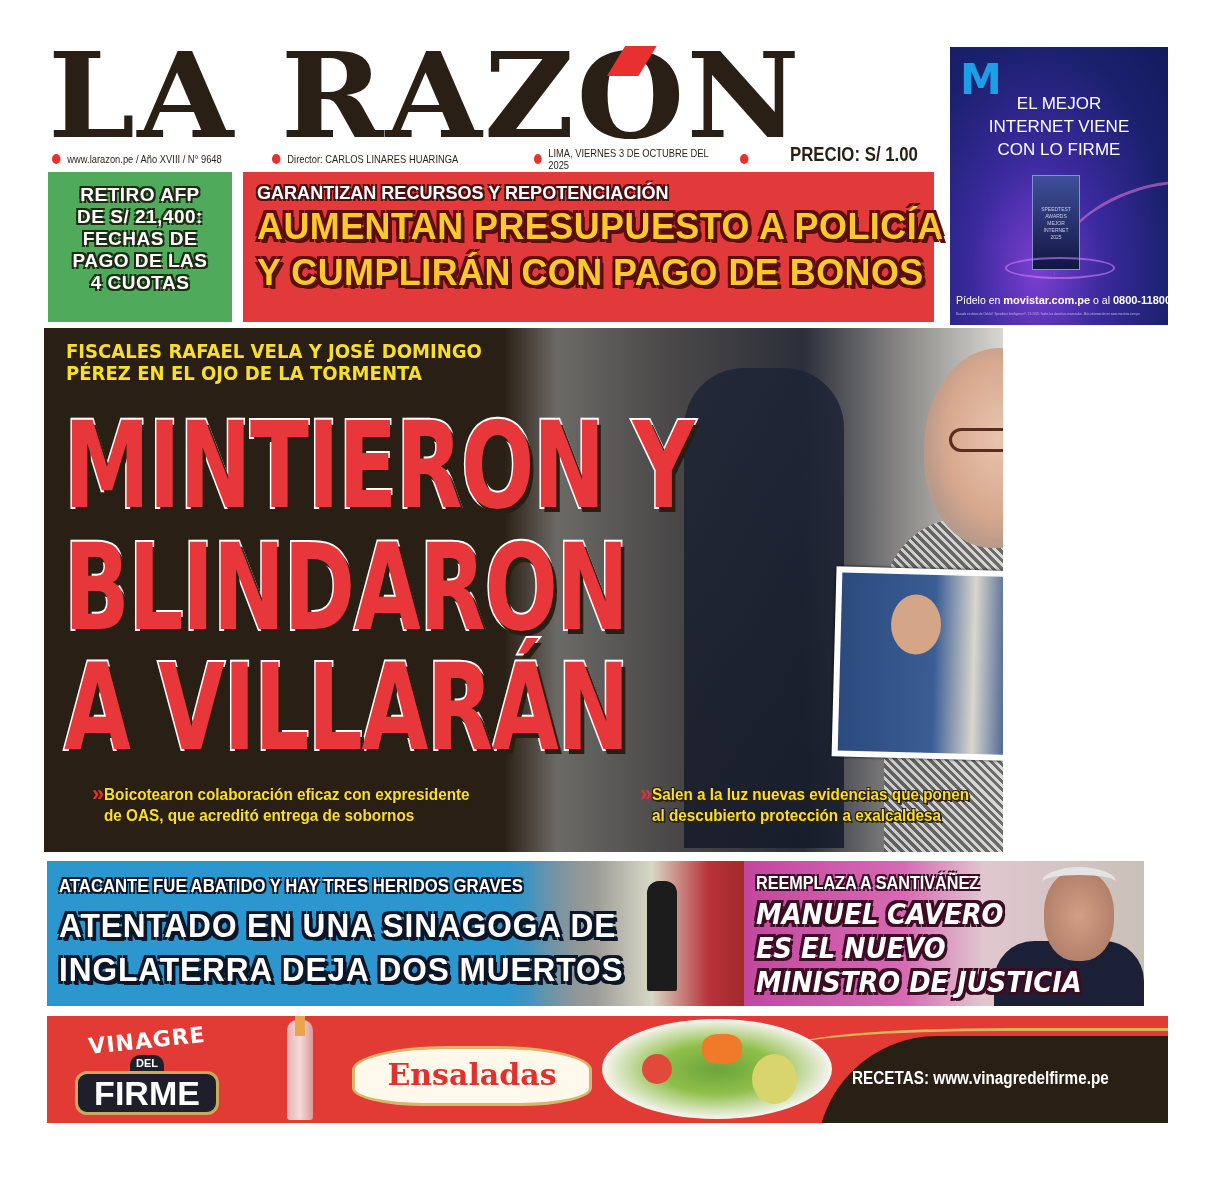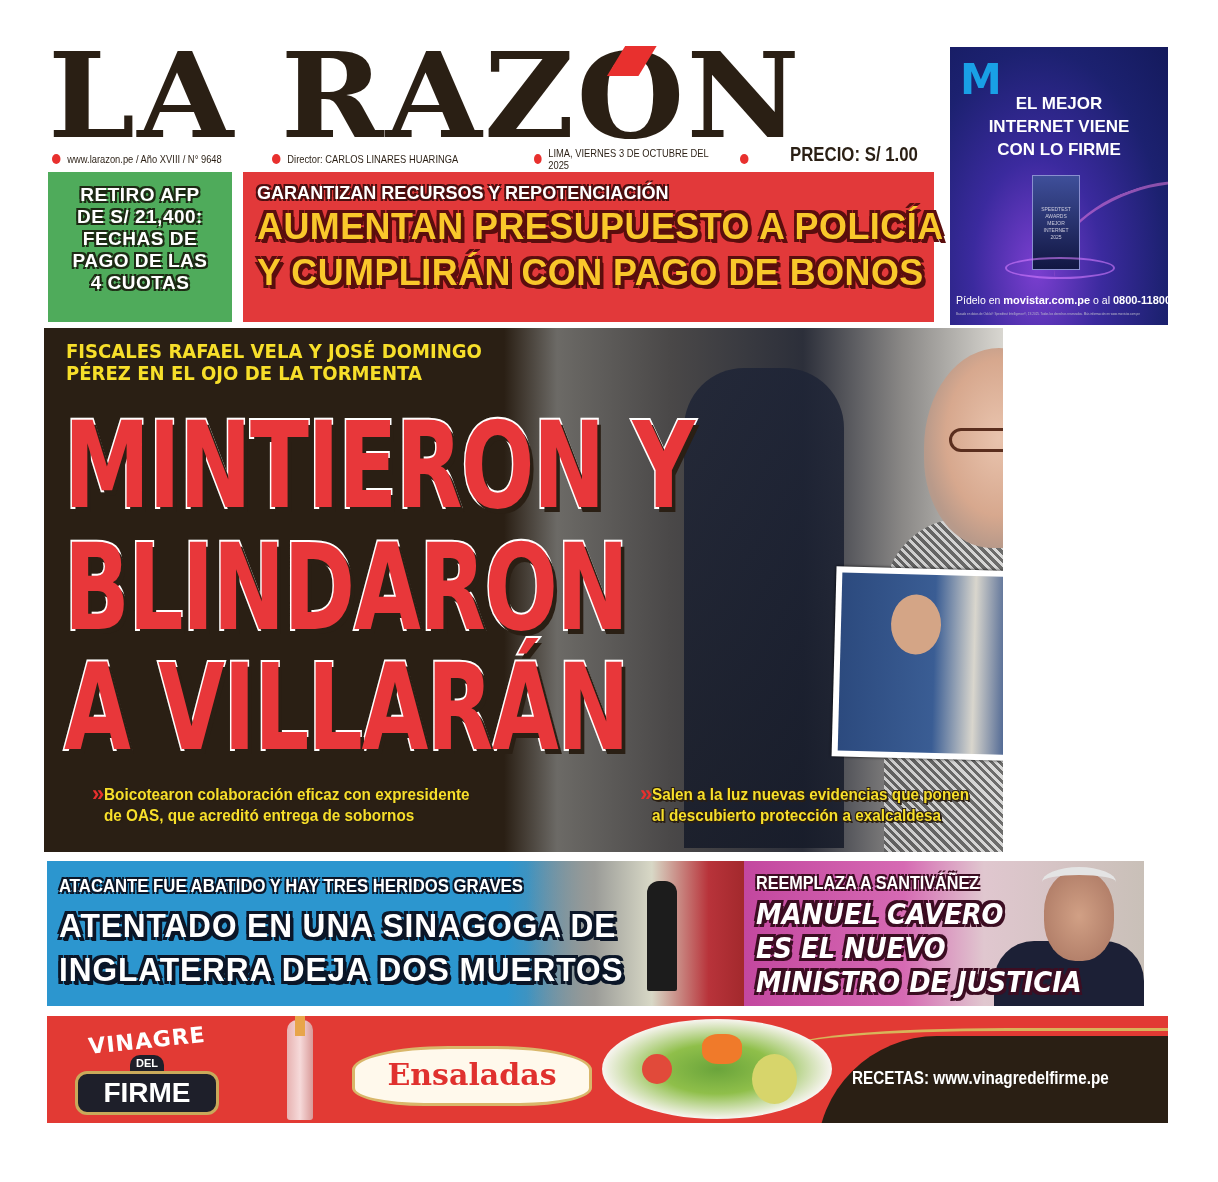--- a/index.html
+++ b/index.html
@@ -9,21 +9,21 @@
 #masthead{left:48px;top:42px;width:885px;height:108px;font-family:"DejaVu Serif","Liberation Serif",serif;font-weight:bold;font-size:118px;line-height:108px;color:#2a1f14;letter-spacing:2px;transform:scaleX(1.05);transform-origin:left;white-space:nowrap}
 #masthead .acc{position:relative;display:inline-block}
 #masthead .acc-mark{position:absolute;left:38px;top:4px;width:30px;height:30px;background:#e8302e;transform:skewX(-30deg)}
 #infobar{left:52px;top:149px;width:880px;height:20px;display:flex;align-items:center;font-size:11px;color:#2a1f14;font-family:Liberation Sans, sans-serif}
 .dot{width:10px;height:10px;border-radius:50%;background:#e8302e;display:inline-block;margin-right:8px}
 .info-item{display:flex;align-items:center;transform:scaleX(.85);transform-origin:left}
 #price{left:790px;top:142px;font-size:21px;font-weight:bold;color:#2a1f14;transform:scaleX(.8);transform-origin:left;white-space:nowrap}
 
 #ad-movistar{left:950px;top:47px;width:218px;height:278px;background:radial-gradient(ellipse at 40% 80%,#7b3fd0 0%,#3b2a9e 35%,#1c2170 70%,#141a5c 100%);overflow:hidden;color:#fff;text-align:center}
 #ad-movistar .logo{position:absolute;left:10px;top:12px;font-size:42px;font-weight:bold;color:#19a0e6;font-family:"DejaVu Sans",sans-serif;line-height:1}
-#ad-movistar .headline{position:absolute;left:0;top:45px;width:100%;font-weight:bold;font-size:17px;line-height:23px}
+#ad-movistar .headline{position:absolute;left:0;top:45px;width:100%;font-weight:normal;font-size:17px;line-height:23px}
 #ad-movistar .award{position:absolute;left:82px;top:128px;width:48px;height:95px;background:linear-gradient(#3f4f9a,#111642);border:1px solid #8a8fd0;font-size:5px;line-height:7px;padding-top:30px;color:#ccd}
 #ad-movistar .ring{position:absolute;left:55px;top:210px;width:110px;height:22px;border:2px solid #d37bff;border-radius:50%;opacity:.6}
 #ad-movistar .swirl{position:absolute;left:100px;top:140px;width:200px;height:120px;border-top:3px solid rgba(230,120,220,.55);border-radius:50%;transform:rotate(-20deg)}
 #ad-movistar .cta{position:absolute;left:6px;top:247px;width:210px;font-size:10.5px;text-align:center;white-space:nowrap}
 #ad-movistar .cta b{font-size:11px}
 #ad-movistar .fine{position:absolute;left:6px;top:265px;font-size:3px;color:#bbc;white-space:nowrap}
 
 #afp-box{left:48px;top:172px;width:184px;height:150px;background:#4fab5b;color:#fff;font-weight:bold;font-size:19px;line-height:22px;text-align:center;padding-top:12px;font-family:"Liberation Sans",sans-serif;text-shadow:-2px -2px 0 #1d2a14,2px -2px 0 #1d2a14,-2px 2px 0 #1d2a14,2px 2px 0 #1d2a14;letter-spacing:.5px}
 
 #police-box{left:243px;top:172px;width:691px;height:150px;background:#e2393a;padding:10px 0 0 14px}
@@ -57,21 +57,21 @@
 #minister .hair{position:absolute;left:298px;top:6px;width:74px;height:30px;border-top:8px solid #e4e4e4;border-radius:50% 50% 0 0}
 #min-kicker{position:absolute;left:12px;top:12px;font-weight:bold;color:#fff;font-size:18px;white-space:nowrap;text-shadow:-2px -2px 0 #3c0d22,2px -2px 0 #3c0d22,-2px 2px 0 #3c0d22,2px 2px 0 #3c0d22;transform:scaleX(.9);transform-origin:left}
 .min-hl{position:absolute;left:12px;font-family:"DejaVu Sans",sans-serif;font-weight:bold;font-style:italic;color:#fff;font-size:28px;line-height:32px;white-space:nowrap;text-shadow:-3px -3px 0 #3c0d22,3px -3px 0 #3c0d22,-3px 3px 0 #3c0d22,3px 3px 0 #3c0d22;transform:scaleX(.92);transform-origin:left}
 
 #ad-vinagre{left:47px;top:1016px;width:1121px;height:107px;background:#e23a34;overflow:hidden}
 #ad-vinagre .dark{position:absolute;left:770px;top:20px;width:420px;height:120px;background:#2a1f14;border-radius:140px 0 0 0}
 #ad-vinagre .goldline{position:absolute;left:740px;top:12px;width:440px;height:40px;border-top:3px solid #d8b45a;border-radius:50% 0 0 0}
 #vin-logo{position:absolute;left:20px;top:10px;width:160px;height:92px;text-align:center}
 #vin-logo .arc{font-family:"DejaVu Sans",sans-serif;font-weight:bold;color:#fff;font-size:22px;letter-spacing:1px;transform:rotate(-6deg);display:block;margin-top:2px}
 #vin-logo .del{display:inline-block;background:#1e1f2a;color:#fff;font-size:11px;font-weight:bold;padding:2px 6px;border-radius:10px 10px 0 0;margin-top:-2px}
-#vin-logo .firme{display:block;margin:0 auto;width:144px;background:#1e1f2a;border:3px solid #c9a95a;color:#fff;font-weight:bold;font-size:28px;line-height:38px;border-radius:12px}
+#vin-logo .firme{display:block;margin:0 auto;width:144px;background:#1e1f2a;border:3px solid #c9a95a;color:#fff;font-weight:bold;font-size:34px;line-height:38px;border-radius:12px}
 #bottle{position:absolute;left:240px;top:4px;width:26px;height:100px;background:linear-gradient(90deg,#e7b2b1,#f6dada,#d99a98);border-radius:10px 10px 3px 3px}
 #bottle:before{content:"";position:absolute;left:8px;top:-4px;width:10px;height:20px;background:#e8a54a}
 #ensaladas{position:absolute;left:305px;top:30px;width:240px;height:60px;background:#fff9ec;border:3px solid #d9b76a;border-radius:40% 40% 30% 30%;text-align:center;font-family:"DejaVu Serif",serif;font-weight:bold;font-size:30px;line-height:52px;color:#e0312e}
 #salad{position:absolute;left:555px;top:3px;width:230px;height:100px;border-radius:50%;background:radial-gradient(ellipse,#6aa43b 0%,#8fbf4a 35%,#f6f4ee 70%,#eae6dc 100%)}
 #salad .tomato{position:absolute;left:40px;top:35px;width:30px;height:30px;background:#e14a3a;border-radius:50%}
 #salad .carrot{position:absolute;left:100px;top:15px;width:40px;height:30px;background:#f07a2a;border-radius:40%}
 #salad .avocado{position:absolute;left:150px;top:35px;width:45px;height:50px;background:#d7d56b;border-radius:50%}
 #recetas{position:absolute;left:805px;top:52px;font-weight:bold;color:#fff;font-size:18px;white-space:nowrap;transform:scaleX(.85);transform-origin:left}
 </style>
 </head>

